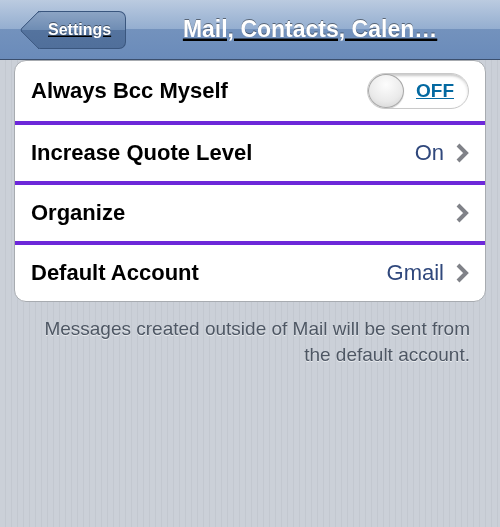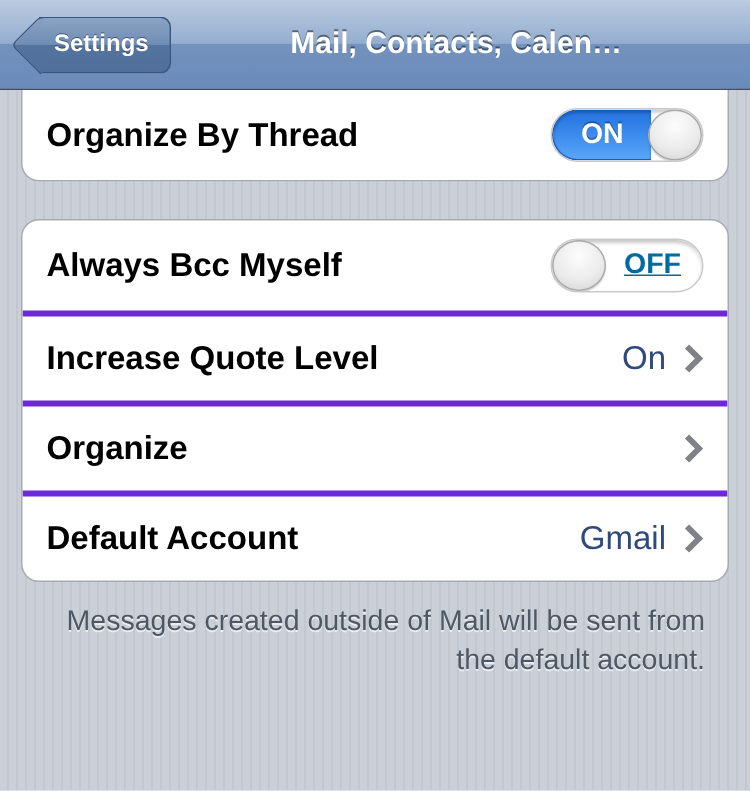--- a/index.html
+++ b/index.html
@@ -14,22 +14,23 @@
 
   
   .navbar {
     height: 60px;
     background: linear-gradient(to bottom,
       #bbcbe0 0%, #94aed0 49%, #7392bd 50%, #6a8bba 100%);
     border-bottom: 1px solid #3b4f6e;
     position: relative;
     display: flex;
     align-items: center;
-    padding-left: 12px;
+    padding-left: 24px;
     padding-right: 14px;
+    text-decoration: underline;
   }
   .back-button {
     position: relative;
     height: 38px;
     display: flex;
     align-items: center;
     color: #fff;
     font-size: 16px;
     font-weight: 700;
     text-shadow: 0 -1px 0 rgba(0,0,0,.45);
@@ -53,21 +54,21 @@
     border-right: none;
     border-top: none;
     transform: rotate(45deg);
     border-radius: 4px 0 0 4px;
   }
   .back-button span { position: relative; z-index: 1; }
   .nav-title {
     flex: 1;
     text-align: center;
     color: #fff;
-    font-size: 20px;
+    font-size: 23px;
     font-weight: 700;
     text-shadow: 0 -1px 0 rgba(0,0,0,.45);
     white-space: nowrap;
     overflow: hidden;
     margin-left: 8px;
   }
 
   
   .content {
     background: repeating-linear-gradient(90deg,
@@ -175,31 +176,20 @@
 
 <div class="navbar">
   <div class="back-button">
     <span>Settings</span>
   </div>
   <div class="nav-title">Mail, Contacts, Calen…</div>
 </div>
 
 <div class="content">
 
-  <div class="group cut-top">
-    <div class="row">
-      <div class="row-label">Organize By Thread</div>
-      <div class="spacer"></div>
-      <div class="switch on">
-        <div class="fill-on">ON</div>
-
-        <div class="knob"></div>
-      </div>
-    </div>
-  </div>
 
   <div class="group">
 
     <div class="row">
       <div class="row-label">Always Bcc Myself</div>
       <div class="spacer"></div>
       <div class="switch off">
 
         <div class="off-label">OFF</div>
         <div class="knob"></div>

